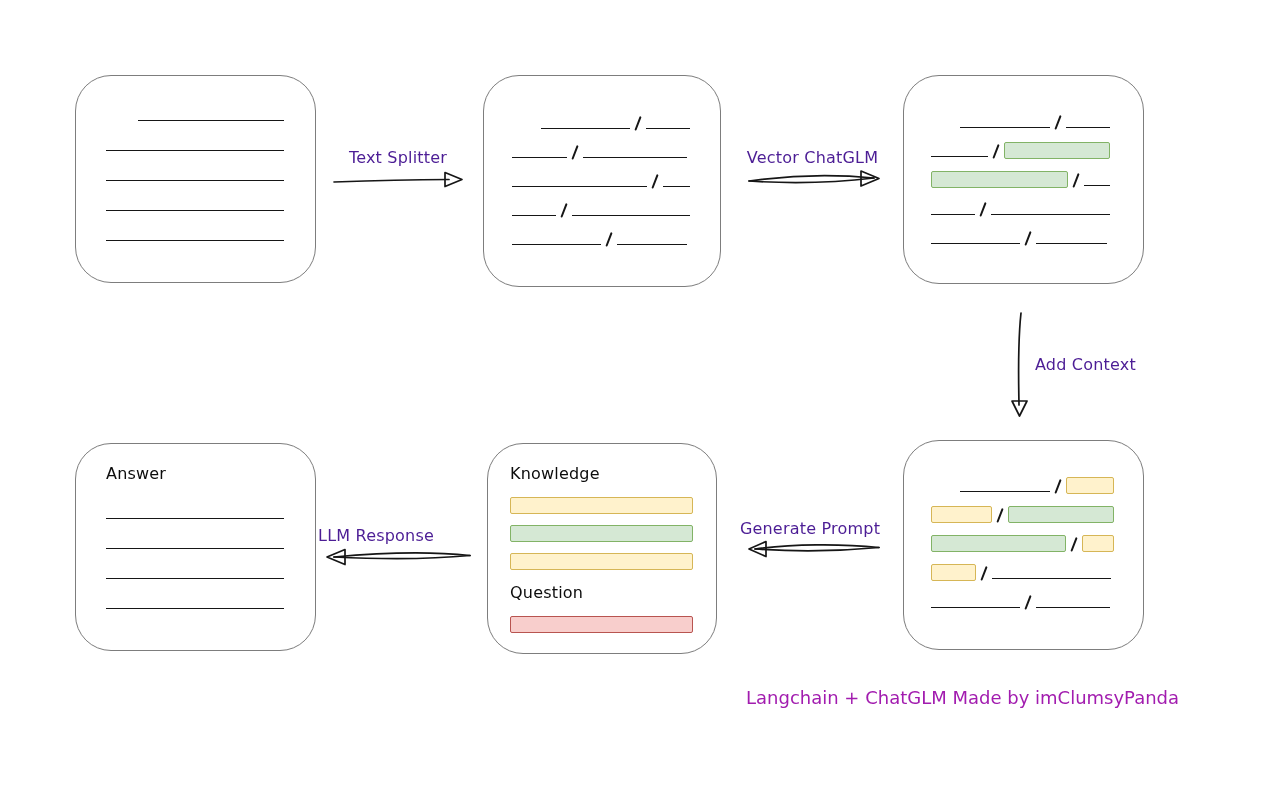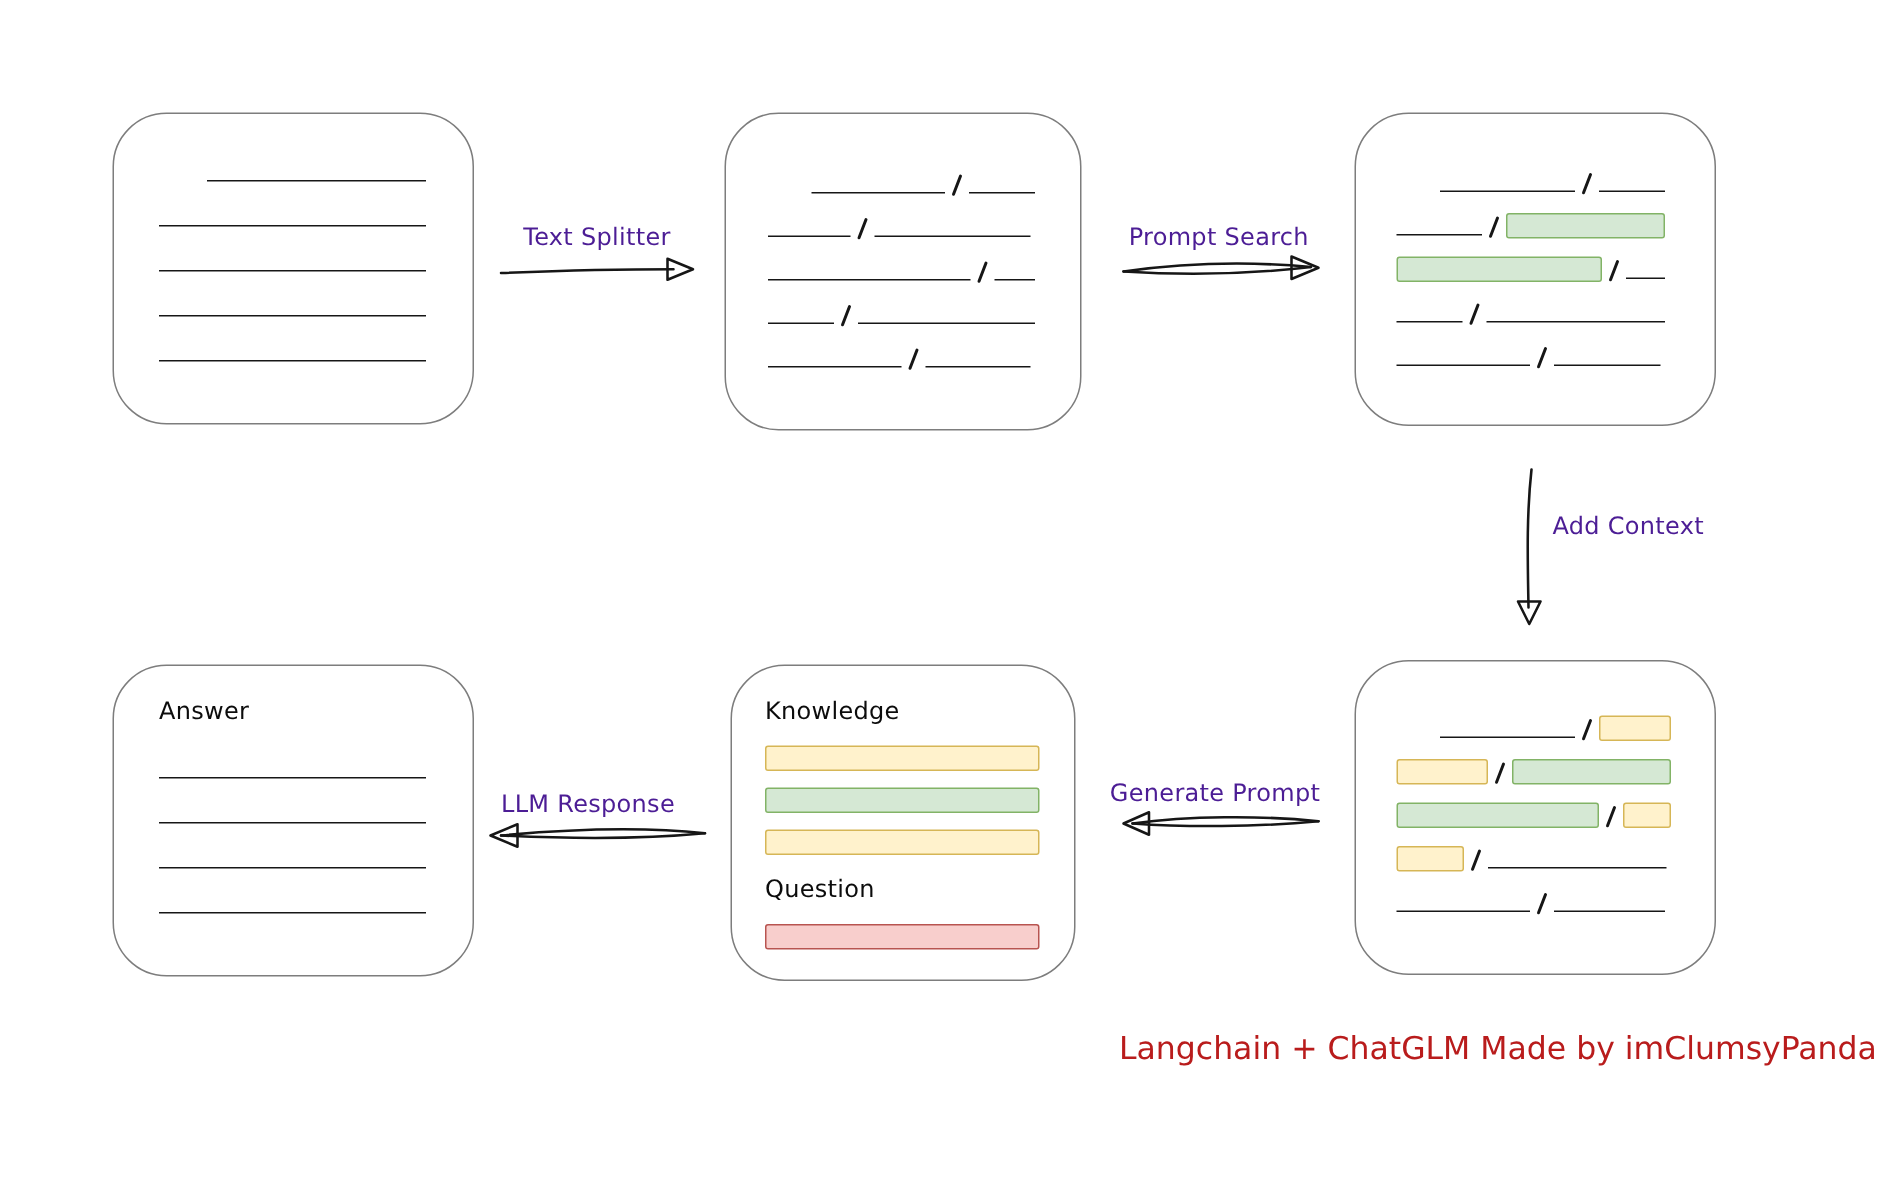--- a/index.html
+++ b/index.html
@@ -61,24 +61,23 @@
     font-size:16px;
     font-weight:400;
     letter-spacing:0.2px;
     color:#4c1d95;
     text-align:center;
     white-space:nowrap;
   }
   #caption{
     position:absolute;
     left:746px;top:687px;width:460px;
-    text-align:center;
-    font-size:21px;
+    font-size:18px;
     font-weight:500;
-    color:#b91c1c;
+    color:#a21caf;
     white-space:nowrap;
   }
   #arrow-layer{
     position:absolute;left:0;top:0;
     pointer-events:none;
   }
   #arrow-layer path{
     fill:none;
     stroke:#161616;
     stroke-width:1.7;
@@ -248,24 +247,24 @@
       </div>
     <div class="box-title q-title">Question</div>
     <div class="rows">
         <div class="row">
           <span class="seg-chunk" style="width: 181px; background: rgb(248, 206, 204); border-color: rgb(184, 84, 80);"></span>
         </div>
       </div>
   </div>
 
   <div class="arrow-label" style="left:333px;top:148px;width:130px;">Text Splitter</div>
-  <div class="arrow-label" style="left:745px;top:148px;width:135px;">Prompt Search</div>
-  <div class="arrow-label" style="left:1035px;top:341px;text-align:left;">Add Context</div>
+  <div class="arrow-label" style="left:745px;top:148px;width:135px;">Vector ChatGLM</div>
+  <div class="arrow-label" style="left:1035px;top:355px;text-align:left;">Add Context</div>
   <div class="arrow-label" style="left:736px;top:519px;width:148px;text-align:center;">Generate Prompt</div>
-  <div class="arrow-label" style="left:328px;top:526px;width:128px;">LLM Response</div>
+  <div class="arrow-label" style="left:312px;top:526px;width:128px;">LLM Response</div>
 
   <svg id="arrow-layer" width="1262" height="792" viewBox="0 0 1262 792">
     <g>
       <path d="M334,182 C372,180.5 412,179.5 449,179.5"></path>
       <path d="M445,172.5 L462,179.5 L445,186.5 Z"></path>
     </g>
     <g>
       <path d="M749,181 C792,175 836,174.5 874,178"></path>
       <path d="M749,181 C795,184 840,182 874,178"></path>
       <path d="M861,171 L879,178.5 L861,186 Z"></path>

